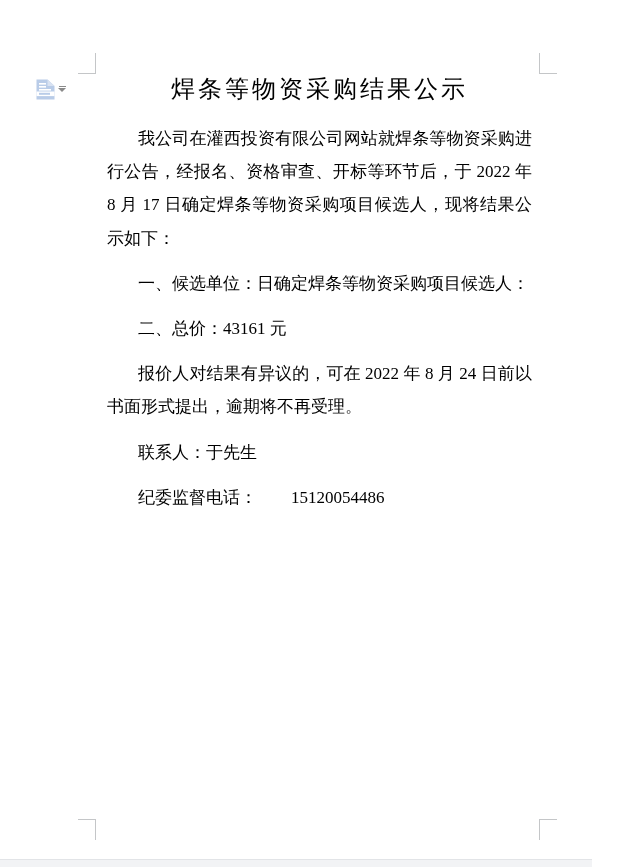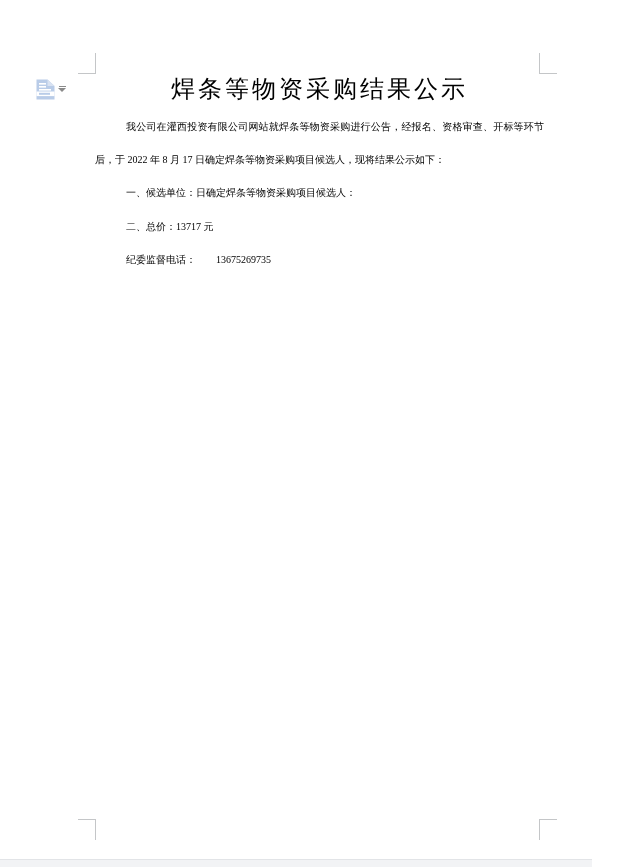--- a/index.html
+++ b/index.html
@@ -62,22 +62,22 @@
   .doc-title {
     margin: 0;
     font-size: 24px;
     font-weight: 400;
     line-height: 42px;
     text-align: center;
     letter-spacing: 3px;
     white-space: nowrap;
   }
   .doc-p {
-    margin: 0;
-    font-size: 10px;
+    margin: 12px;
+    font-size: 17px;
     line-height: 33.2px;
     text-indent: 31px;
     text-align: justify;
     word-break: break-all;
   }
 
   
   .bottom-bar {
     position: absolute;
     left: 0;
@@ -113,19 +113,21 @@
     <span class="dd-arrow">
       <span class="bar"></span>
       <span class="tri"></span>
     </span>
   </div>
 
   <div class="textarea">
     <h1 class="doc-title">焊条等物资采购结果公示</h1>
     <p class="doc-p">我公司在灌西投资有限公司网站就焊条等物资采购进行公告，经报名、资格审查、开标等环节后，于 2022 年 8 月 17 日确定焊条等物资采购项目候选人，现将结果公示如下：</p>
     <p class="doc-p">一、候选单位：日确定焊条等物资采购项目候选人：</p>
-    <p class="doc-p">二、总价：13717 元</p>
-    <p class="doc-p">纪委监督电话：　　13675269735</p>
+    <p class="doc-p">二、总价：43161 元</p>
+    <p class="doc-p">报价人对结果有异议的，可在 2022 年 8 月 24 日前以书面形式提出，逾期将不再受理。</p>
+    <p class="doc-p">联系人：于先生</p>
+    <p class="doc-p">纪委监督电话：　　15120054486</p>
   </div>
 
   <div class="bottom-bar"></div>
 
 </div>
 
 </body></html>

